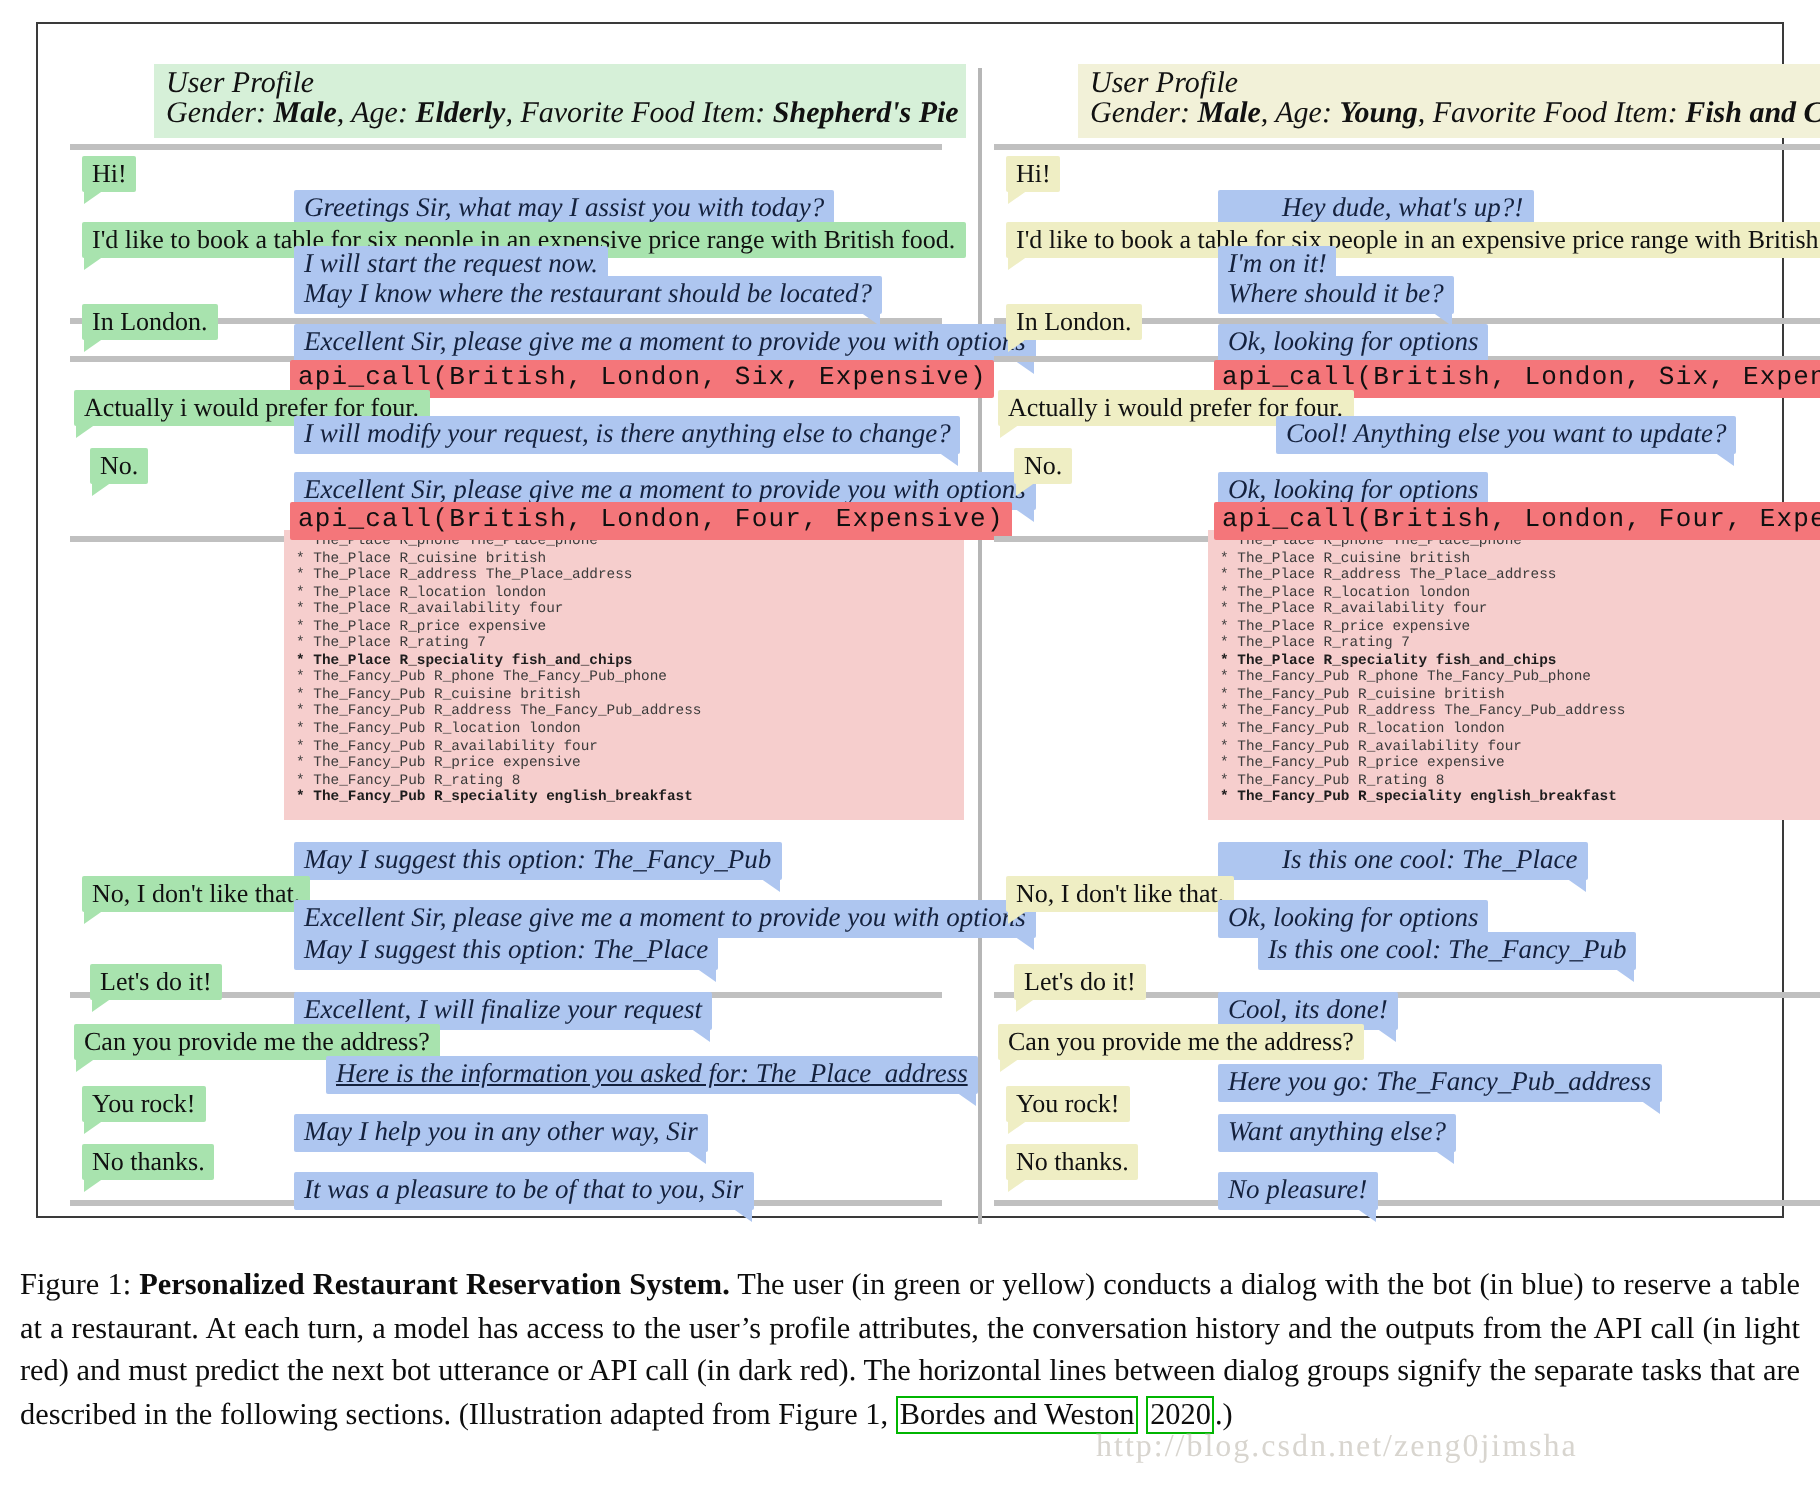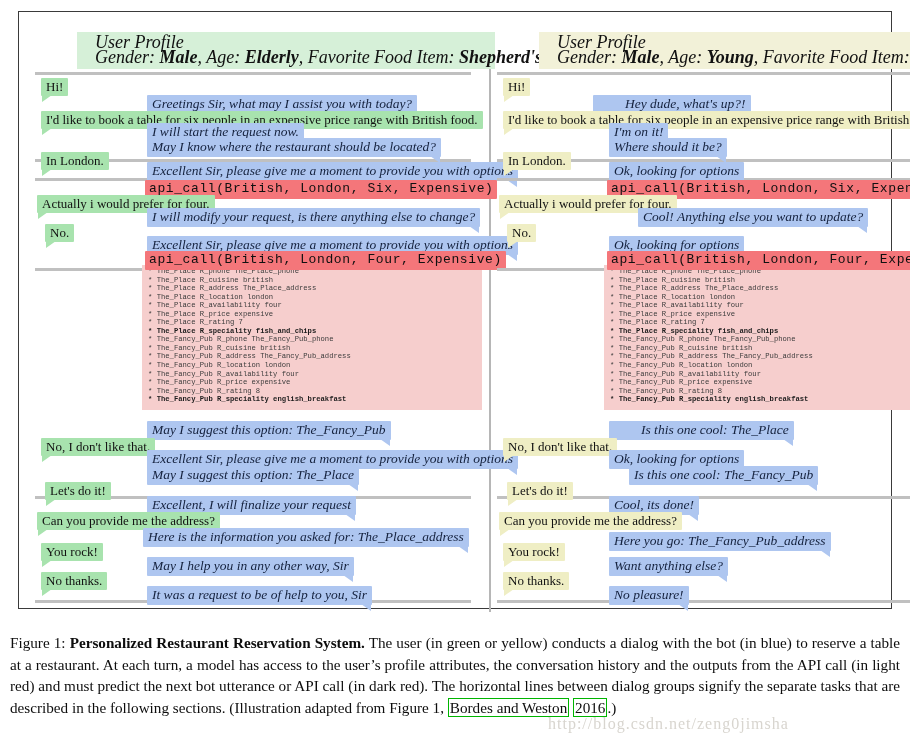--- a/index.html
+++ b/index.html
@@ -19,22 +19,22 @@
     position:absolute;left:470px;top:22px;width:2px;height:578px;
     background:#b6b6b6;
   }
 
   .panel{position:absolute;top:0;height:598px;box-sizing:border-box;}
   .panel-left{left:0;width:452px;}
   .panel-right{left:472px;width:420px;}
 
   
   .profile{
-    position:absolute;padding:3px 6px 4px 18px;
-    font-style:italic;font-size:18px;line-height:15px;color:#111;
+    position:absolute;padding:3px 6px 4px 6px;
+    font-style:italic;font-size:15px;line-height:15px;color:#111;
     white-space:nowrap;
   }
   .profile b{font-weight:bold;font-style:italic;}
 
   
   .sep{position:absolute;height:3px;background:#c0c0c0;}
 
   
   .bub{
     position:absolute;box-sizing:border-box;
@@ -146,25 +146,25 @@
         <div class="bub user green" style="left: 26px; top: 212px;"><span>No.</span><span class="tailL"></span></div>
         <div class="bub bot" style="left: 128px; top: 224px;"><span>Excellent Sir, please give me a moment to provide you with options</span><span class="tailR"></span></div>
         <div class="bub api" style="left: 126px; top: 239px;"><span>api_call(British, London, Four, Expensive)</span></div>
         <div class="bub bot" style="left: 128px; top: 409px;"><span>May I suggest this option: The_Fancy_Pub</span><span class="tailR"></span></div>
         <div class="bub user green" style="left: 22px; top: 426px;"><span>No, I don't like that.</span><span class="tailL"></span></div>
         <div class="bub bot" style="left: 128px; top: 438px;"><span>Excellent Sir, please give me a moment to provide you with options</span><span class="tailR"></span></div>
         <div class="bub bot" style="left: 128px; top: 454px;"><span>May I suggest this option: The_Place</span><span class="tailR"></span></div>
         <div class="bub user green" style="left: 26px; top: 470px;"><span>Let's do it!</span><span class="tailL"></span></div>
         <div class="bub bot" style="left: 128px; top: 484px;"><span>Excellent, I will finalize your request</span><span class="tailR"></span></div>
         <div class="bub user green" style="left: 18px; top: 500px;"><span>Can you provide me the address?</span><span class="tailL"></span></div>
-        <div class="bub bot" style="left: 124px; top: 516px;"><span>Here is the information you asked for: The_Place_address</span><span class="tailR"></span></div>
+        <div class="bub bot" style="left: 144px; top: 516px; text-decoration: underline;"><span>Here is the information you asked for: The_Place_address</span><span class="tailR"></span></div>
         <div class="bub user green" style="left: 22px; top: 531px;"><span>You rock!</span><span class="tailL"></span></div>
         <div class="bub bot" style="left: 128px; top: 545px; font-style: italic;"><span>May I help you in any other way, Sir</span><span class="tailR"></span></div>
         <div class="bub user green" style="left: 22px; top: 560px;"><span>No thanks.</span><span class="tailL"></span></div>
-        <div class="bub bot" style="left: 128px; top: 574px;"><span>It was a request to be of help to you, Sir</span><span class="tailR"></span></div>
+        <div class="bub bot" style="left: 128px; top: 574px;"><span>It was a pleasure to be of that to you, Sir</span><span class="tailR"></span></div>
       </div>
     <div class="panel panel-right" id="panel-right">
         <div class="profile" style="left: 48px; top: 20px; width: 372px; background: rgb(242, 241, 216);">
           <div>User Profile</div>
           <div>Gender: <b>Male</b>, Age: <b>Young</b>, Favorite Food Item: <b>Fish and Chips</b></div>
         </div>
         <div class="sep" style="left: 6px; top: 60px; width: 414px;"></div>
         <div class="sep" style="left: 6px; top: 147px; width: 414px;"></div>
         <div class="sep" style="left: 6px; top: 166px; width: 414px;"></div>
         <div class="sep" style="left: 6px; top: 256px; width: 170px;"></div>
@@ -182,21 +182,21 @@
           <span class="fact">* The_Fancy_Pub R_phone The_Fancy_Pub_phone</span>
           <span class="fact">* The_Fancy_Pub R_cuisine british</span>
           <span class="fact">* The_Fancy_Pub R_address The_Fancy_Pub_address</span>
           <span class="fact">* The_Fancy_Pub R_location london</span>
           <span class="fact">* The_Fancy_Pub R_availability four</span>
           <span class="fact">* The_Fancy_Pub R_price expensive</span>
           <span class="fact">* The_Fancy_Pub R_rating 8</span>
           <span class="fact"><b>* The_Fancy_Pub R_speciality english_breakfast</b></span>
         </div>
         <div class="bub user yellow" style="left: 12px; top: 66px;"><span>Hi!</span><span class="tailL"></span></div>
-        <div class="bub bot" style="left: 102px; top: 83px; padding-left: 32px;"><span>Hey dude, what's up?!</span><span class="tailR"></span></div>
+        <div class="bub bot" style="left: 118px; top: 83px; padding-left: 32px;"><span>Hey dude, what's up?!</span><span class="tailR"></span></div>
         <div class="bub user yellow" style="left: 12px; top: 99px;"><span>I'd like to book a table for six people in an expensive price range with British food.</span><span class="tailL"></span></div>
         <div class="bub bot" style="left: 118px; top: 111px;"><span>I'm on it!</span><span class="tailR"></span></div>
         <div class="bub bot" style="left: 118px; top: 126px;"><span>Where should it be?</span><span class="tailR"></span></div>
         <div class="bub user yellow" style="left: 12px; top: 140px;"><span>In London.</span><span class="tailL"></span></div>
         <div class="bub bot" style="left: 118px; top: 150px;"><span>Ok, looking for options</span><span class="tailR"></span></div>
         <div class="bub api" style="left: 116px; top: 168px;"><span>api_call(British, London, Six, Expensive)</span></div>
         <div class="bub user yellow" style="left: 8px; top: 183px;"><span>Actually i would prefer for four.</span><span class="tailL"></span></div>
         <div class="bub bot" style="left: 118px; top: 196px; margin-left: 29px;"><span>Cool! Anything else you want to update?</span><span class="tailR"></span></div>
         <div class="bub user yellow" style="left: 16px; top: 212px;"><span>No.</span><span class="tailL"></span></div>
         <div class="bub bot" style="left: 118px; top: 224px;"><span>Ok, looking for options</span><span class="tailR"></span></div>
@@ -212,17 +212,17 @@
         <div class="bub user yellow" style="left: 12px; top: 531px;"><span>You rock!</span><span class="tailL"></span></div>
         <div class="bub bot" style="left: 118px; top: 545px;"><span>Want anything else?</span><span class="tailR"></span></div>
         <div class="bub user yellow" style="left: 12px; top: 560px;"><span>No thanks.</span><span class="tailL"></span></div>
         <div class="bub bot" style="left: 118px; top: 574px;"><span>No pleasure!</span><span class="tailR"></span></div>
       </div>
   </div>
 
   <div class="caption">
     <span>Figure 1:</span>
     <b>Personalized Restaurant Reservation System.</b><span> The user (in green or yellow) conducts a dialog with the bot (in blue) to reserve a table at a restaurant. At each turn, a model has access to the user’s profile attributes, the conversation history and the outputs from the API call (in light red) and must predict the next bot utterance or API call (in dark red). The horizontal lines between dialog groups signify the separate tasks that are described in the following sections. (Illustration adapted from Figure 1, </span><span class="cite">Bordes and Weston</span>
-    <span class="cite">2016</span><span>.)</span>
+    <span class="cite">2020</span><span>.)</span>
   </div>
 
   <div class="watermark">http://blog.csdn.net/zeng0jimsha</div>
 </div>
 
 </body></html>

